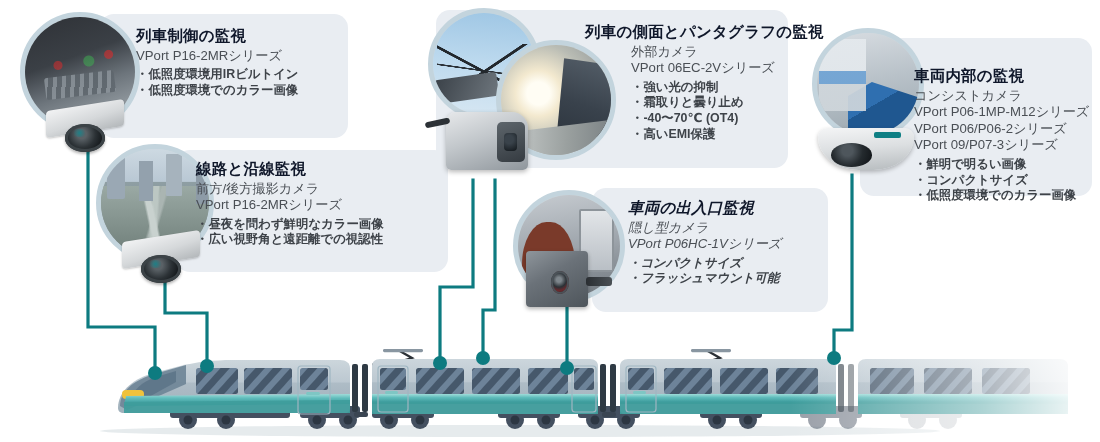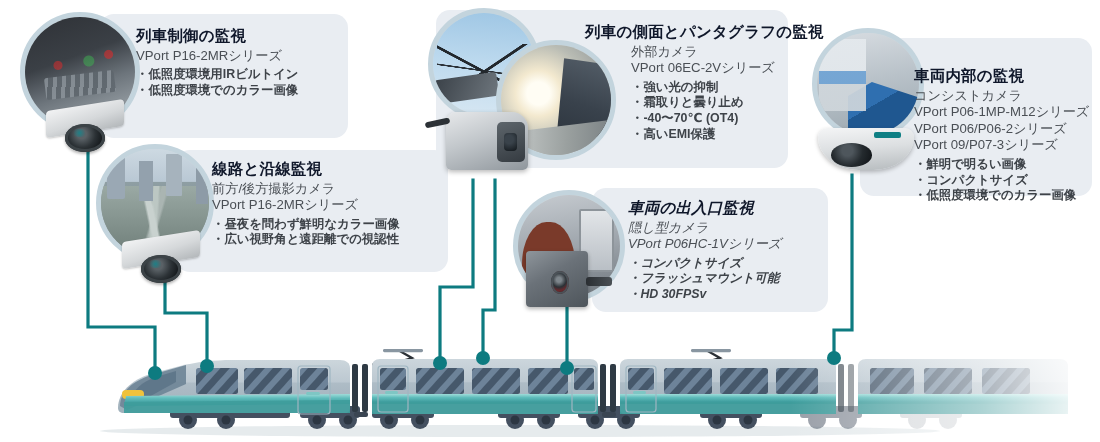--- a/index.html
+++ b/index.html
@@ -439,21 +439,21 @@
   </div>
 
   <div class="card" style="left:176px; top:150px; width:272px; height:122px;"></div>
   <div class="bubble" style="left:96px; top:144px; width:118px; height:118px;">
     <div class="ph ph-track"></div>
   </div>
   <div class="dev" style="left:122px; top:236px; width:78px; height:48px;">
     <div class="dome-body"></div>
       <div class="dome-lens"></div>
   </div>
-  <div class="card-text" style="left:212px; top:159px;">
+  <div class="card-text" style="left:196px; top:159px;">
     <div class="c-title">線路と沿線監視</div>
     <div class="c-sub">前方/後方撮影カメラ</div>
     <div class="c-sub">VPort P16-2MRシリーズ</div>
     <div class="c-bullets">
       <div class="c-bul">昼夜を問わず鮮明なカラー画像</div>
       <div class="c-bul">広い視野角と遠距離での視認性</div>
     </div>
   </div>
 
   <div class="card" style="left:436px; top:10px; width:352px; height:158px;"></div>
@@ -512,17 +512,16 @@
     <div class="box-cam"></div>
       <div class="box-tail"></div>
   </div>
   <div class="card-text" style="left:628px; top:198px;font-style:italic;">
     <div class="c-title">車両の出入口監視</div>
     <div class="c-sub">隠し型カメラ</div>
     <div class="c-sub">VPort P06HC-1Vシリーズ</div>
     <div class="c-bullets">
       <div class="c-bul">コンパクトサイズ</div>
       <div class="c-bul">フラッシュマウント可能</div>
-      <div class="c-bul">HD 30FPSv</div>
     </div>
   </div>
 
 </div>
 
 </body></html>

